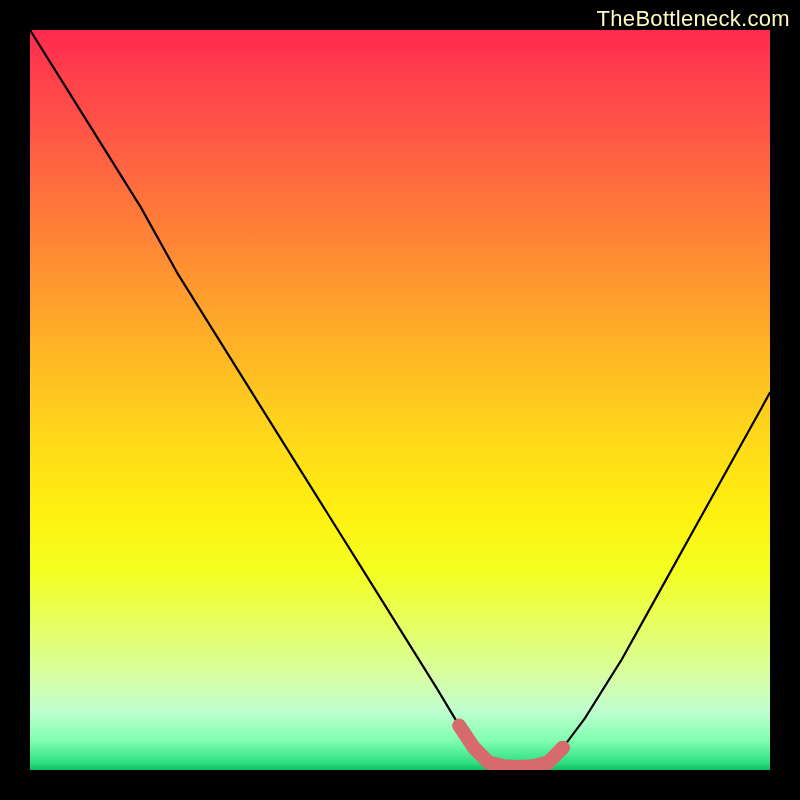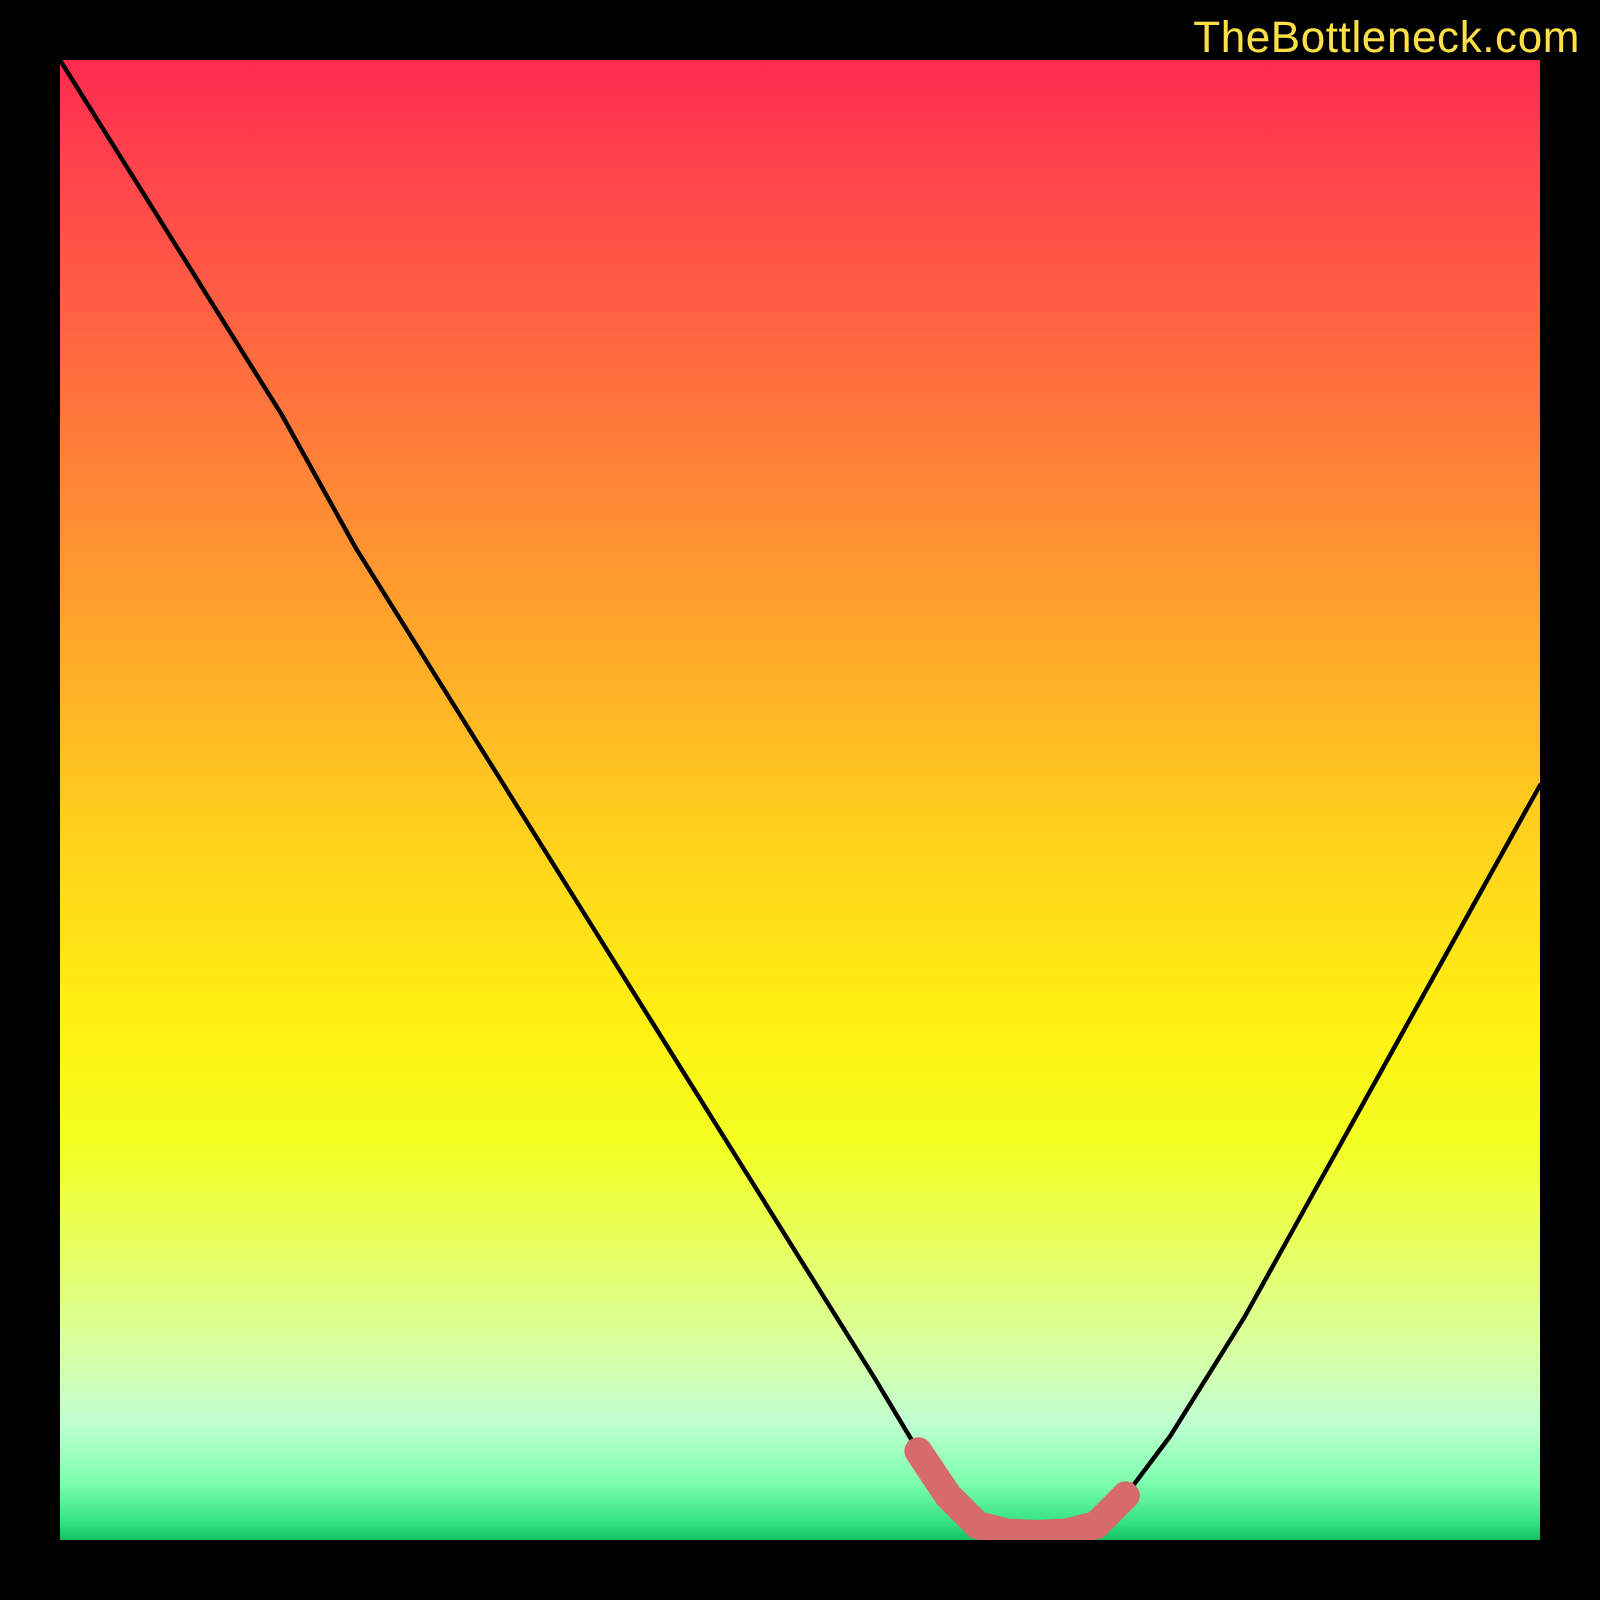--- a/index.html
+++ b/index.html
@@ -9,21 +9,21 @@
     background: #000;
     position: relative;
     font-family: Arial, sans-serif;
     overflow: hidden;
   }
   .watermark {
     position: absolute;
     top: 6px;
     right: 10px;
     z-index: 10;
-    color: #fde047;
+    color: #fef9c3;
     font-size: 22px;
     font-weight: 500;
     letter-spacing: 0.3px;
   }
   .plot-area {
     position: absolute;
     left: 30px;
     top: 30px;
     width: 740px;
     height: 740px;

